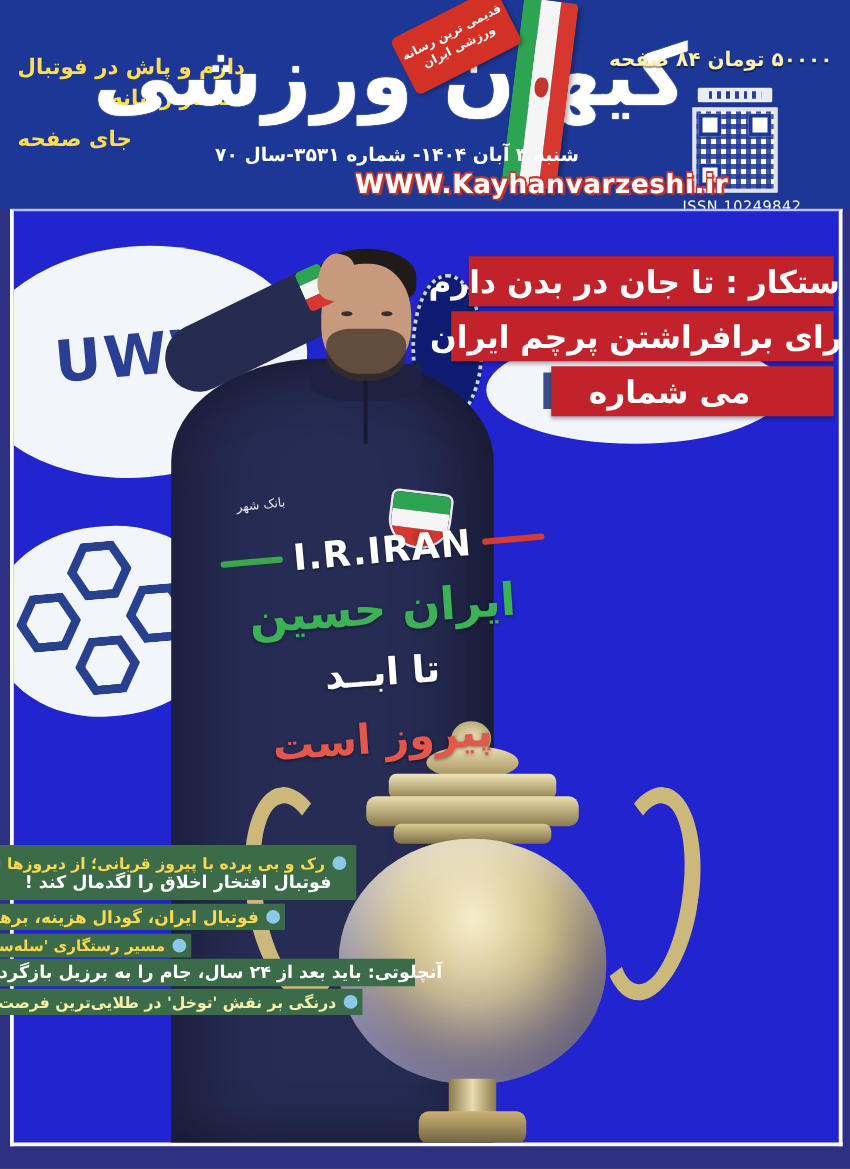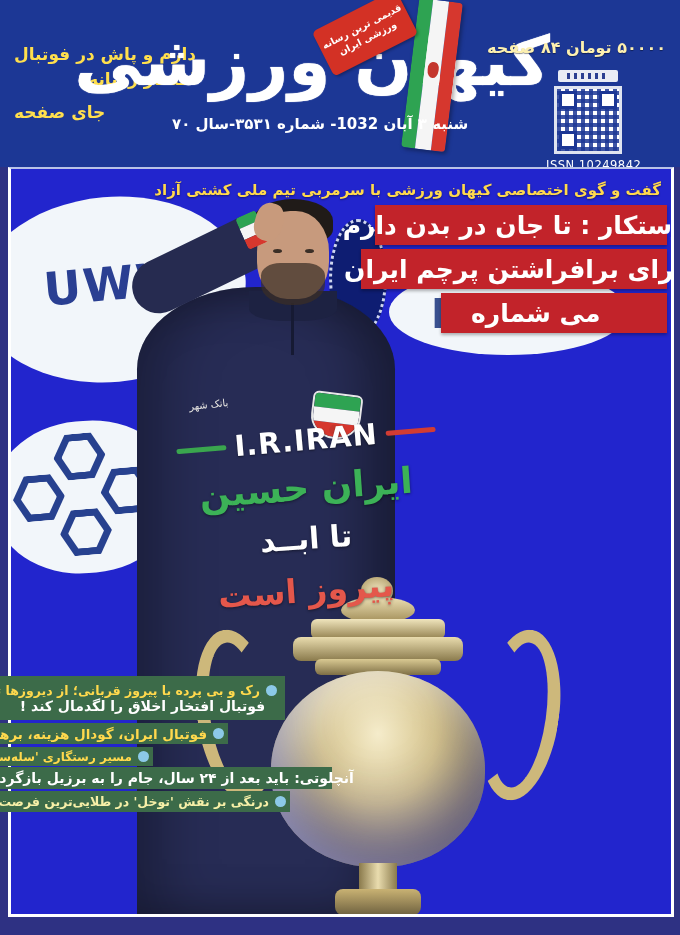--- a/index.html
+++ b/index.html
@@ -180,21 +180,22 @@
     <div class="qr-wrap">
       <div class="label-strip"></div>
       <div class="qr">
         <div class="finder f1"></div>
         <div class="finder f2"></div>
         <div class="finder f3"></div>
       </div>
       <div class="issn">ISSN.10249842</div>
     </div>
 
-    <div class="date-line">شنبه ۳ آبان 1032- شماره ۳۵۳۱-سال ۷۰</div>
+    <div class="date-line">شنبه ۳ آبان ۱۴۰۴- شماره ۳۵۳۱-سال ۷۰</div>
+    <div class="url">WWW.Kayhanvarzeshi.ir</div>
   </div>
 
   <div class="photo">
 
     <div class="oval oval-uww">
       <div class="uww-text">UWW</div>
     </div>
     <div class="round-badge"></div>
     <div class="oval oval-rodi">
       <div class="rodi-text">RODI</div>
@@ -253,21 +254,20 @@
       <div class="t-finial"></div>
       <div class="t-cap"></div>
       <div class="t-tier1"></div>
       <div class="t-tier2"></div>
       <div class="t-tier3"></div>
       <div class="t-bowl"></div>
       <div class="t-stem"></div>
       <div class="t-base"></div>
     </div>
 
-    <div class="kicker">گفت و گوی اختصاصی کیهان ورزشی با سرمربی تیم ملی کشتی آزاد</div>
     <div class="hblock hb1">درستکار : تا جان در بدن دارم</div>
     <div class="hblock hb2">برای برافراشتن پرچم ایران</div>
     <div class="hblock hb3">می شماره</div>
   </div>
 
   <div class="band b1">
     <div class="b1-l1">
       <span class="dot"></span>
       <span>رک و بی پرده با پیروز قربانی؛ از دیروزها تا همین روزها</span>
     </div>

